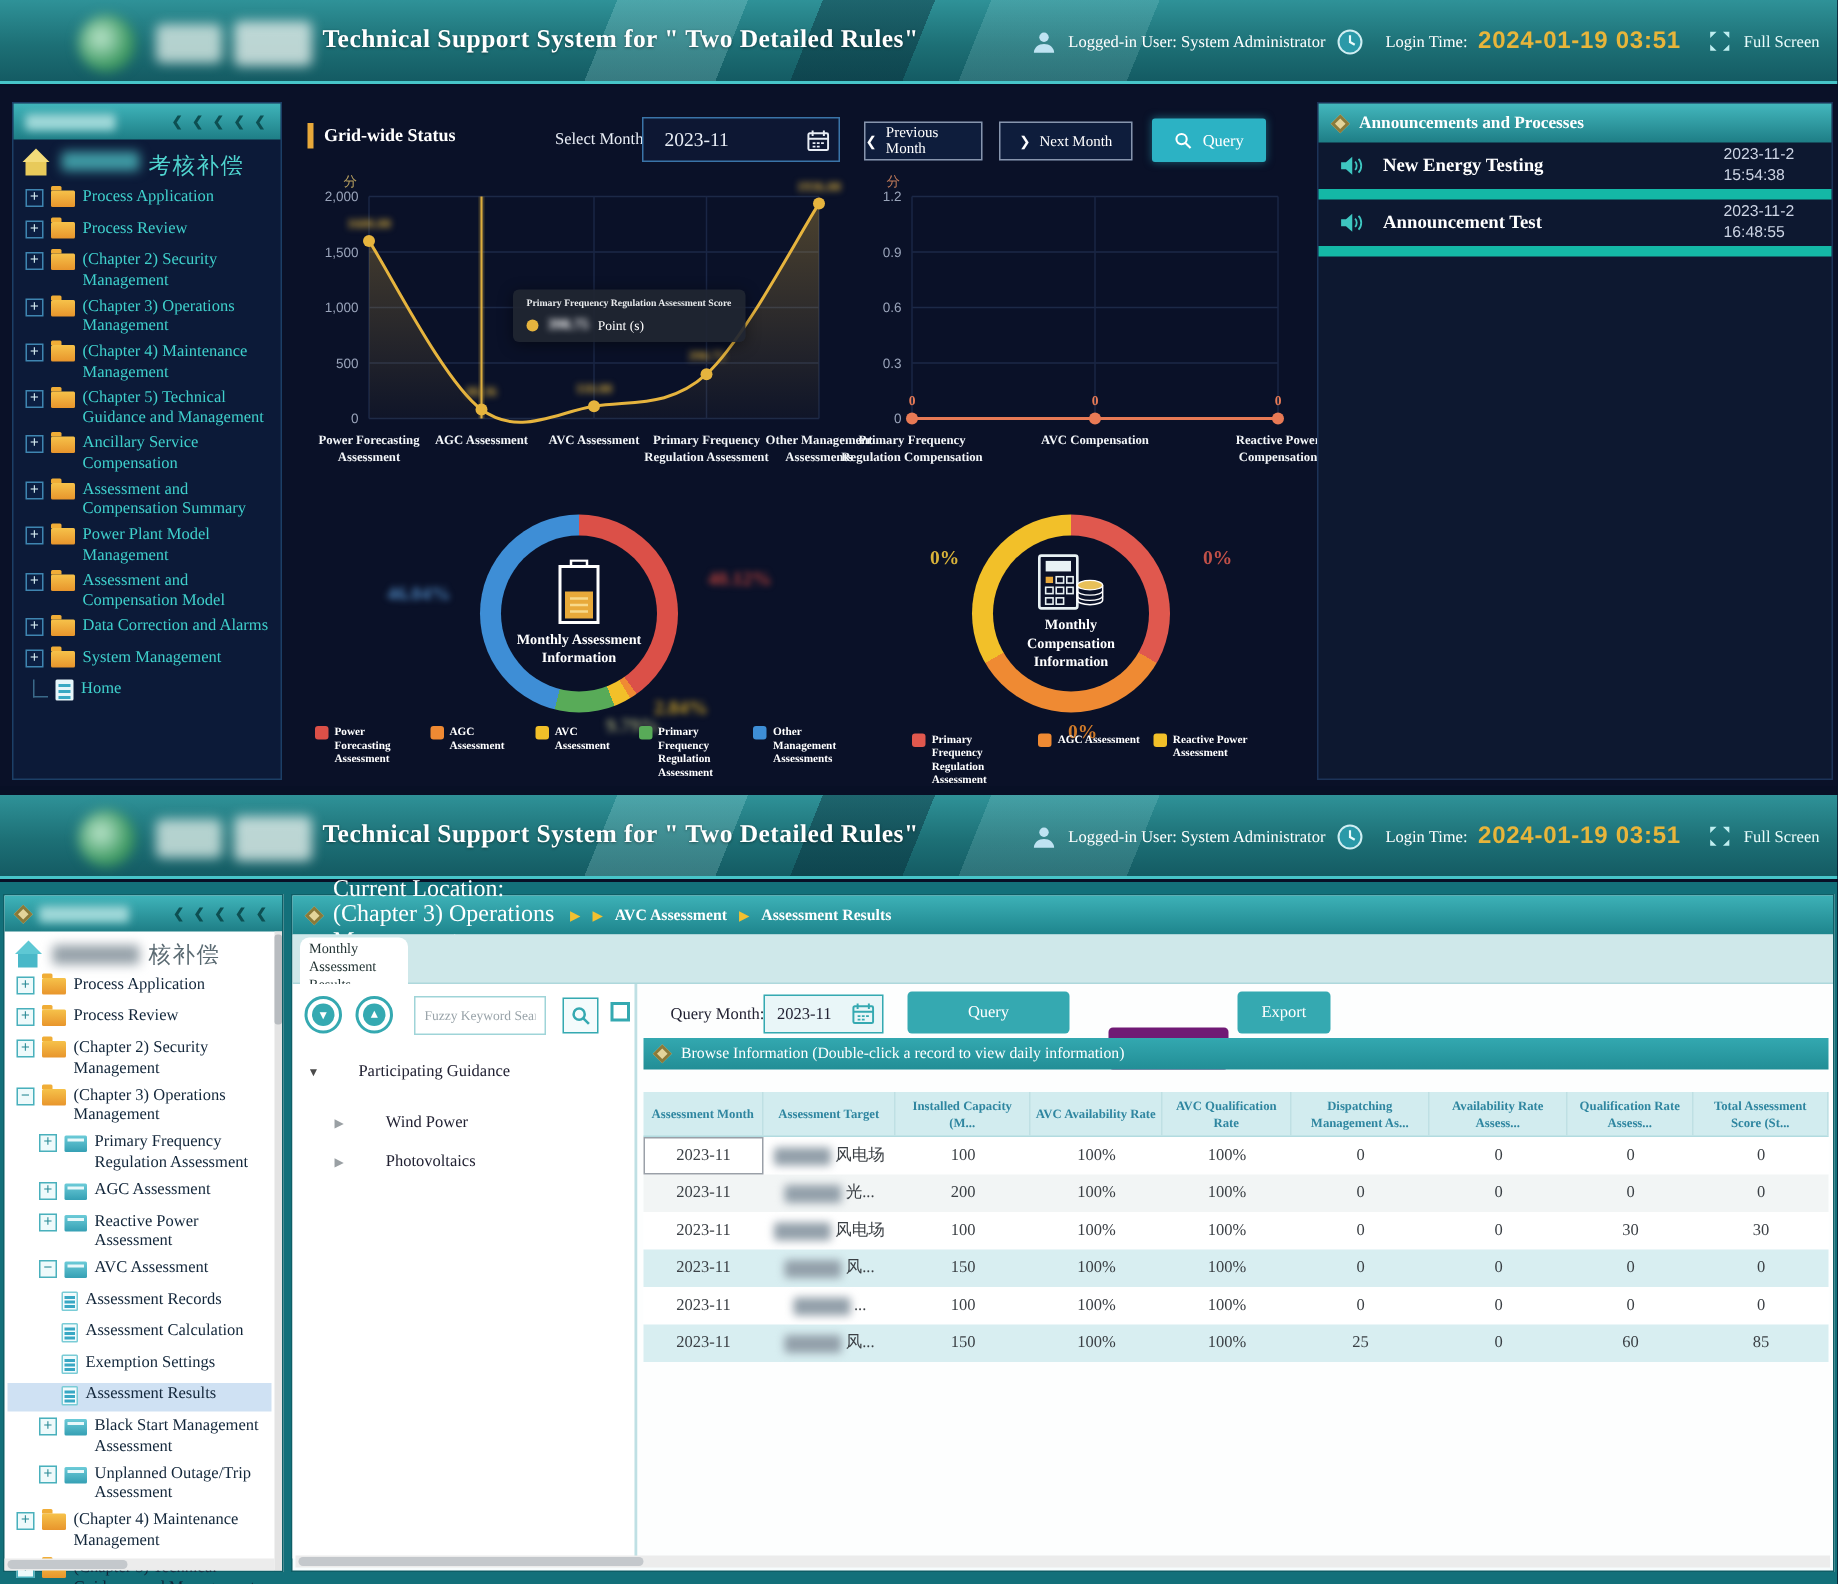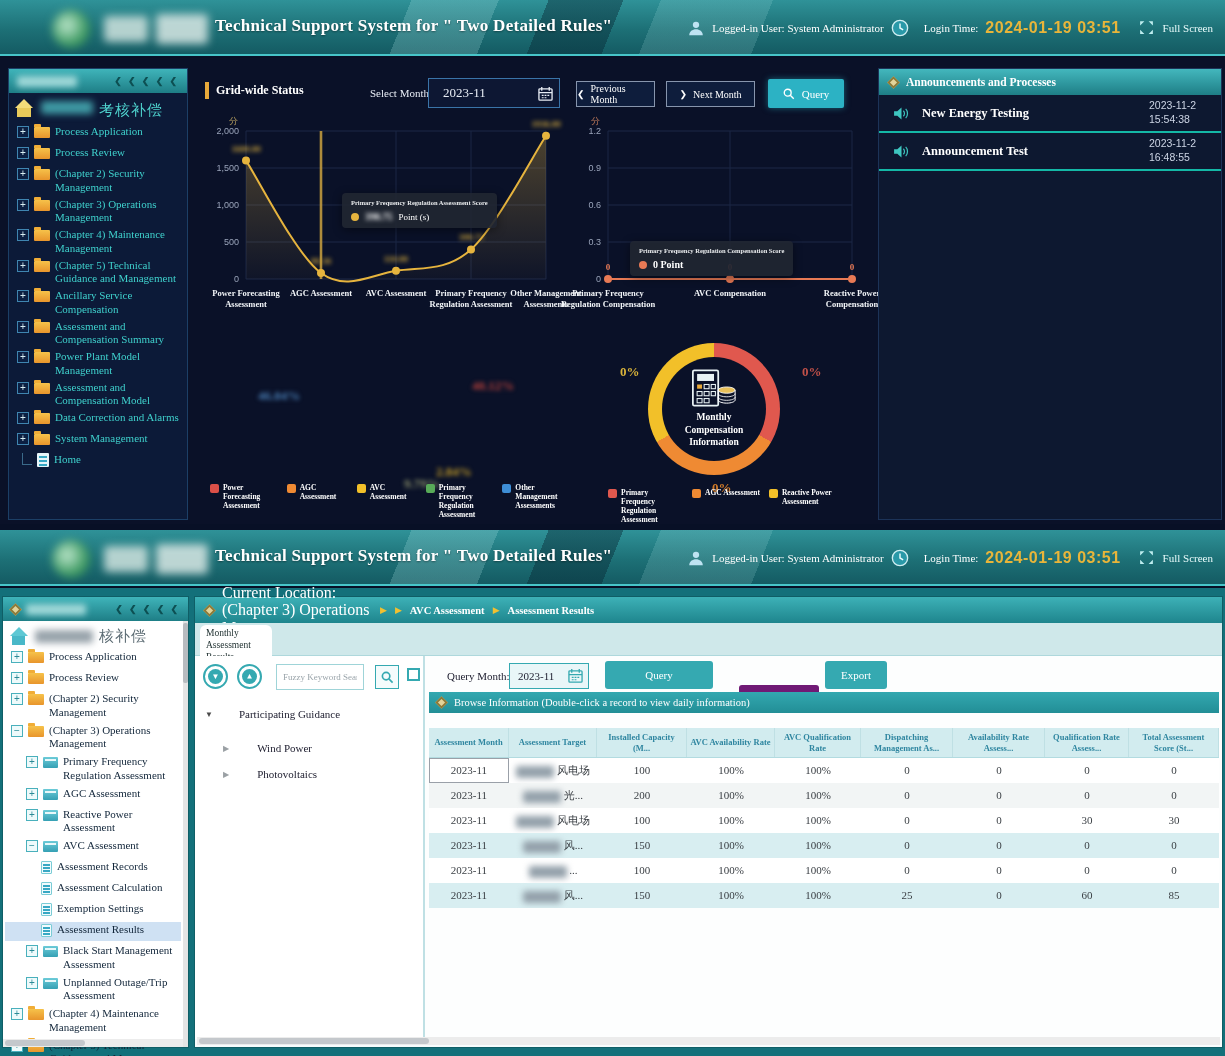--- a/index.html
+++ b/index.html
@@ -82,21 +82,21 @@
 .legend{position:absolute;left:0;right:0;display:flex;justify-content:center;align-items:flex-start;gap:9px;}
 .lg-item{display:flex;align-items:flex-start;gap:4px;}
 .lg-sw{flex:none;width:9px;height:9px;border-radius:2px;margin-top:1px;}
 .lg-tx{color:#fff;font-size:7.5px;font-weight:bold;line-height:1.2;max-width:62px;}
 
 
 .ann-panel{position:absolute;left:878px;top:10px;width:344px;height:452px;background:#0d1830;border:1px solid #1c3358;}
 .ann-cap{height:26px;background:linear-gradient(180deg,#43b7bd,#1e7e86);display:flex;align-items:center;gap:8px;padding:0 10px;}
 .ann-cap-tx{color:#fff;font-size:11.5px;font-weight:bold;}
 .diamond{flex:none;width:9px;height:9px;background:#e3d49a;transform:rotate(45deg);box-shadow:inset 0 0 0 2px #8a7a3a;}
-.ann-row{height:38px;border-bottom:2px solid #14b8a6;display:flex;align-items:center;gap:12px;padding:0 10px 0 14px;cursor:pointer;}
+.ann-row{height:38px;border-bottom:7px solid #14b8a6;display:flex;align-items:center;gap:12px;padding:0 10px 0 14px;cursor:pointer;}
 .ann-title{color:#fff;font-size:12.5px;font-weight:bold;flex:1;}
 .ann-time{color:#ccd4e4;font-size:10.5px;font-family:"Liberation Sans",sans-serif;text-align:left;line-height:1.3;width:62px;overflow:hidden;white-space:nowrap;}
 
 
 .b-body{position:absolute;left:0;top:588px;width:1225px;height:468px;background:#13707a;}
 .b-side{position:absolute;left:2px;top:8px;width:187px;height:452px;background:#fff;border:1px solid #0f5e66;}
 .b-side .side-cap{width:185px;background:linear-gradient(180deg,#3fb4ba,#1e7e86);}
 .b-root{position:absolute;left:6px;top:30px;display:flex;align-items:center;gap:6px;text-align:right;}
 .home-ico2{width:20px;height:16px;position:relative;}
 .home-ico2::before{content:'';position:absolute;left:3px;top:7px;width:13px;height:9px;background:#49b8c8;}
@@ -390,30 +390,36 @@
           <circle cx="152" cy="164" r="4" fill="#e87a55"></circle>
           <circle cx="274" cy="164" r="4" fill="#e87a55"></circle>
         </svg>
         <div class="ptlabel" style="left: 30px; top: 147px; color: rgb(232, 122, 85);">0</div>
         <div class="ptlabel" style="left: 152px; top: 147px; color: rgb(232, 122, 85);">0</div>
         <div class="ptlabel" style="left: 274px; top: 147px; color: rgb(232, 122, 85);">0</div>
         <div class="catlabel" style="left: 30px; top: 173px;">Primary Frequency Regulation Compensation</div>
         <div class="catlabel" style="left: 152px; top: 173px;">AVC Compensation</div>
         <div class="catlabel" style="left: 274px; top: 173px;">Reactive Power Compensation</div>
         <div class="unitlabel" style="left: 22px; color: rgb(192, 122, 90);">分</div>
-        <div class="chart-tip" style="left: 52px; top: 126px;">
-          <div class="tip-title">Primary Frequency Regulation Compensation Score</div>
-          <div class="tip-row">
-            <span class="tip-dot" style="background: rgb(232, 122, 85);"></span>
-            <span class="tip-val">0 Point</span>
-          </div>
-        </div>
       </div>
 
     <div class="donut-box" id="donut1" style="left:210px;top:272px;width:360px;height:190px;">
+      <div class="ring" id="ring1" style="left: 110px; top: 13px; width: 132px; height: 132px; background: conic-gradient(rgb(219, 80, 72) 0%, rgb(219, 80, 72) 40.12%, rgb(239, 138, 51) 40.12%, rgb(239, 138, 51) 41.33%, rgb(242, 192, 41) 41.33%, rgb(242, 192, 41) 44.17%, rgb(88, 171, 88) 44.17%, rgb(88, 171, 88) 53.96%, rgb(62, 142, 214) 53.96%, rgb(62, 142, 214) 100%);">
+        <div class="hole">
+          <span>
+              <svg viewBox="0 0 44 66" width="30" height="44">
+                <rect x="14" y="1" width="16" height="6" fill="none" stroke="#fff" stroke-width="2.5"></rect>
+                <rect x="3" y="7" width="38" height="56" fill="none" stroke="#fff" stroke-width="3"></rect>
+                <rect x="8" y="32" width="28" height="27" fill="#e8a93a"></rect>
+                <path d="M13 39h18M13 45.5h18M13 52h18" stroke="#f8d98a" stroke-width="2.5"></path>
+              </svg>
+            </span>
+          <span class="hole-title">Monthly Assessment Information</span>
+        </div>
+      </div>
       <div id="labels1">
           <div class="pct blurx" style="left: 48px; top: 58px; color: rgb(74, 127, 181);">46.04%</div>
           <div class="pct blurx" style="left: 262px; top: 48px; color: rgb(181, 64, 58);">40.12%</div>
           <div class="pct blurx" style="left: 194px; top: 146px; color: rgb(138, 143, 106);">9.79%</div>
           <div class="pct blurx" style="left: 226px; top: 134px; color: rgb(193, 154, 40);">2.84%</div>
         </div>
       <div class="legend" id="legend1" style="top:153px;">
           <div class="lg-item">
             <span class="lg-sw" style="background: rgb(219, 80, 72);"></span>
             <span class="lg-tx">Power Forecasting Assessment</span>

